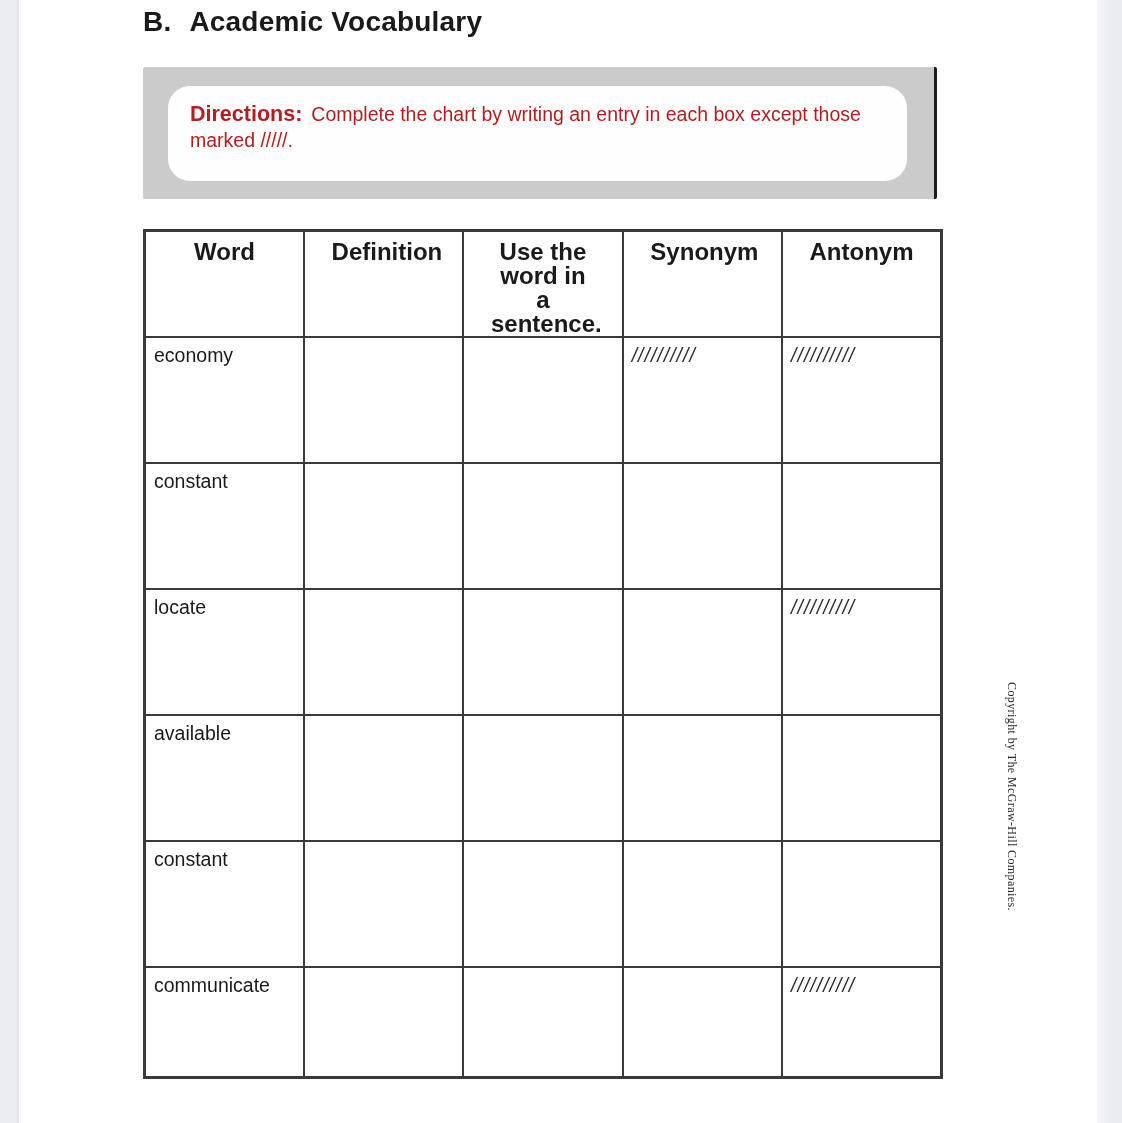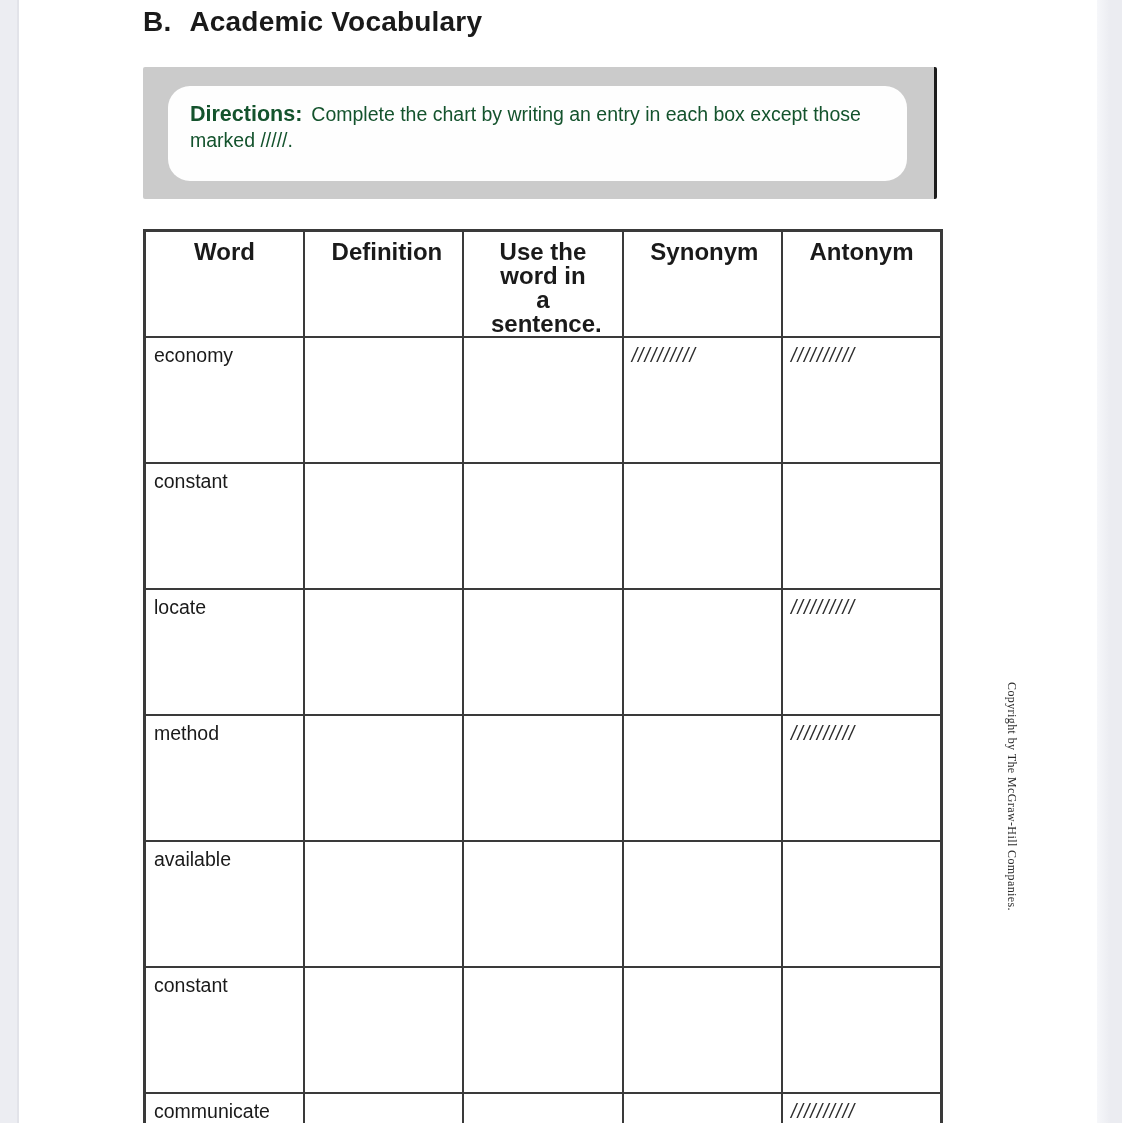--- a/index.html
+++ b/index.html
@@ -47,21 +47,21 @@
     position: relative;
   }
   .directions-inner {
     position: absolute;
     left: 25px; top: 19px; right: 27px; bottom: 18px;
     background: #fefefe;
     border-radius: 22px;
     padding: 15px 22px 0 22px;
     font-size: 19.5px;
     line-height: 26px;
-    color: #14532d;
+    color: #b91c1c;
   }
   .dir-label {
     font-weight: 700;
     font-size: 21.5px;
     margin-right: 9px;
   }
   
   table.vocab {
     margin-top: 30px;
     width: 800px;
@@ -153,27 +153,20 @@
         <td class="ant-cell"></td>
       </tr>
       <tr>
         <td class="word-cell">locate</td>
         <td class="def-cell"></td>
         <td class="sen-cell"></td>
         <td class="syn-cell"></td>
         <td class="ant-cell">//////////</td>
       </tr>
       <tr>
-        <td class="word-cell">method</td>
-        <td class="def-cell"></td>
-        <td class="sen-cell"></td>
-        <td class="syn-cell"></td>
-        <td class="ant-cell">//////////</td>
-      </tr>
-      <tr>
         <td class="word-cell">available</td>
         <td class="def-cell"></td>
         <td class="sen-cell"></td>
         <td class="syn-cell"></td>
         <td class="ant-cell"></td>
       </tr>
       <tr>
         <td class="word-cell">constant</td>
         <td class="def-cell"></td>
         <td class="sen-cell"></td>

